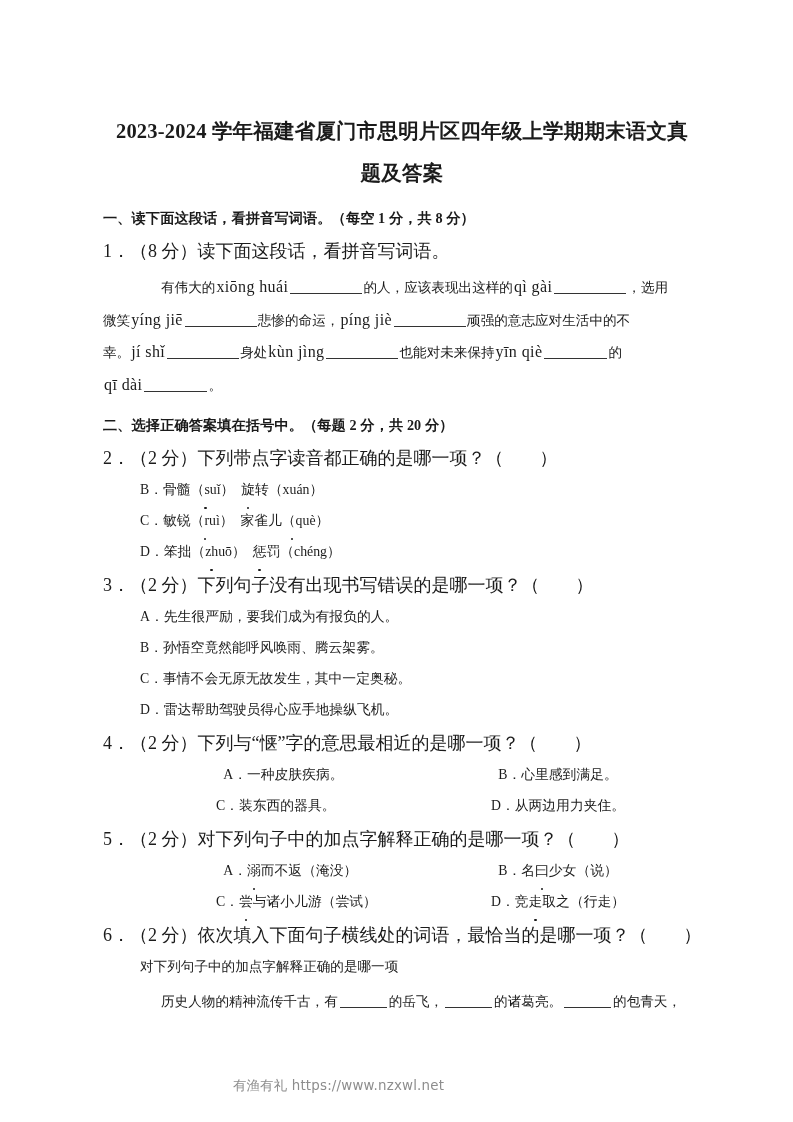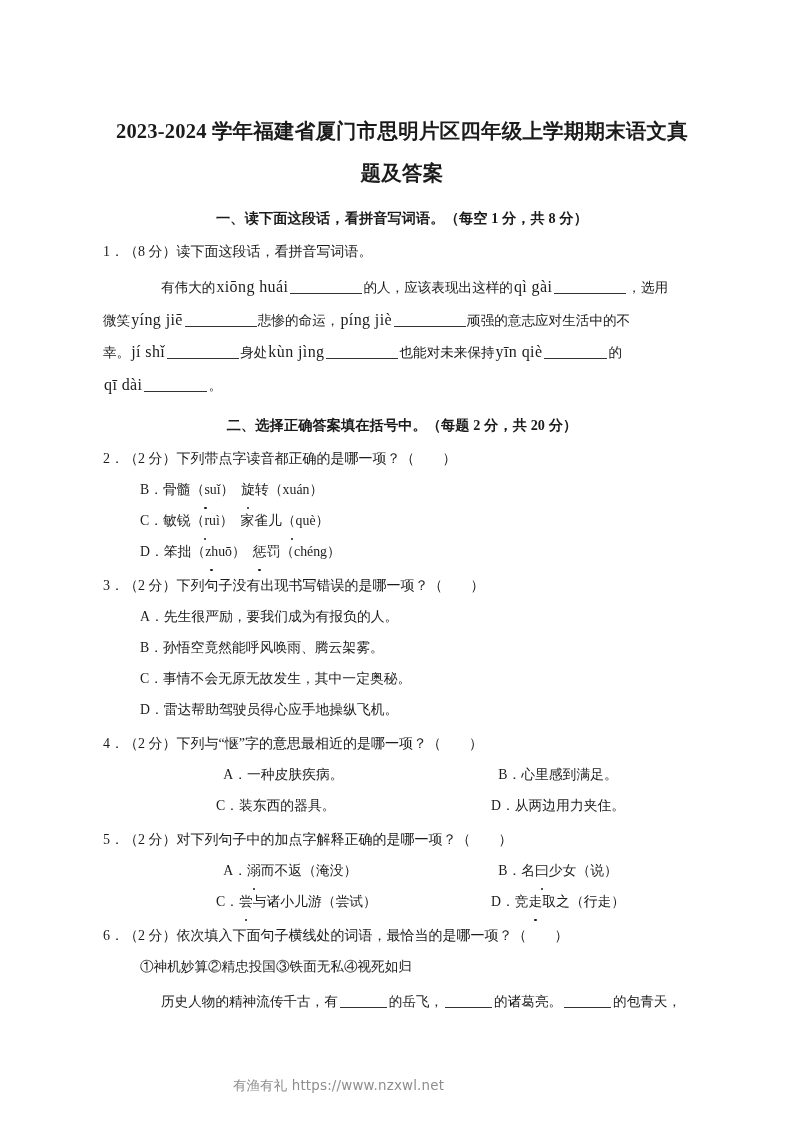--- a/index.html
+++ b/index.html
@@ -36,26 +36,25 @@
     padding: 0 6px;
   }
 
   
   .section-head {
     font-size: 14.2px;
     font-weight: bold;
     line-height: 30px;
     margin: 9px 0 2px 0;
     letter-spacing: 0.1px;
-    text-align: center;
   }
 
   
   .q-stem {
-    font-size: 14px;
+    font-size: 18px;
     line-height: 31px;
     margin: 3px 0 0 0;
     white-space: nowrap;
   }
 
   
   .passage {
     font-size: 13.6px;
     line-height: 31.5px;
     margin: 4px 0 0 0;
@@ -207,20 +206,20 @@
       <div class="opt-cell left"><span class="opt-label">A．</span><span class="dot">溺</span><span>而不返（淹没）</span></div>
       <div class="opt-cell"><span class="opt-label">B．</span><span>名</span><span class="dot">曰</span><span>少女（说）</span></div>
     </div>
     <div class="opt-row">
       <div class="opt-cell left"><span class="opt-label">C．</span><span class="dot">尝</span><span>与诸小儿游（尝试）</span></div>
       <div class="opt-cell"><span class="opt-label">D．</span><span>竞</span><span class="dot">走</span><span>取之（行走）</span></div>
     </div>
   </div>
 
   <div class="q-stem">6．（2 分）依次填入下面句子横线处的词语，最恰当的是哪一项？（　　）</div>
-  <div class="idioms">①神机妙算②精忠投国③铁面无私④视死如归</div>
+  <div class="idioms">对下列句子中的加点字解释正确的是哪一项</div>
   <div class="passage">
     <div class="pline first"><span>历史人物的精神流传千古，有</span><span class="blank w-sm"></span><span>的岳飞，</span><span class="blank w-sm"></span><span>的诸葛亮。</span><span class="blank w-sm"></span><span>的包青天，</span></div>
   </div>
 
 </div>
 
 <div class="footer">有渔有礼 https://www.nzxwl.net</div>
 
 </body></html>

